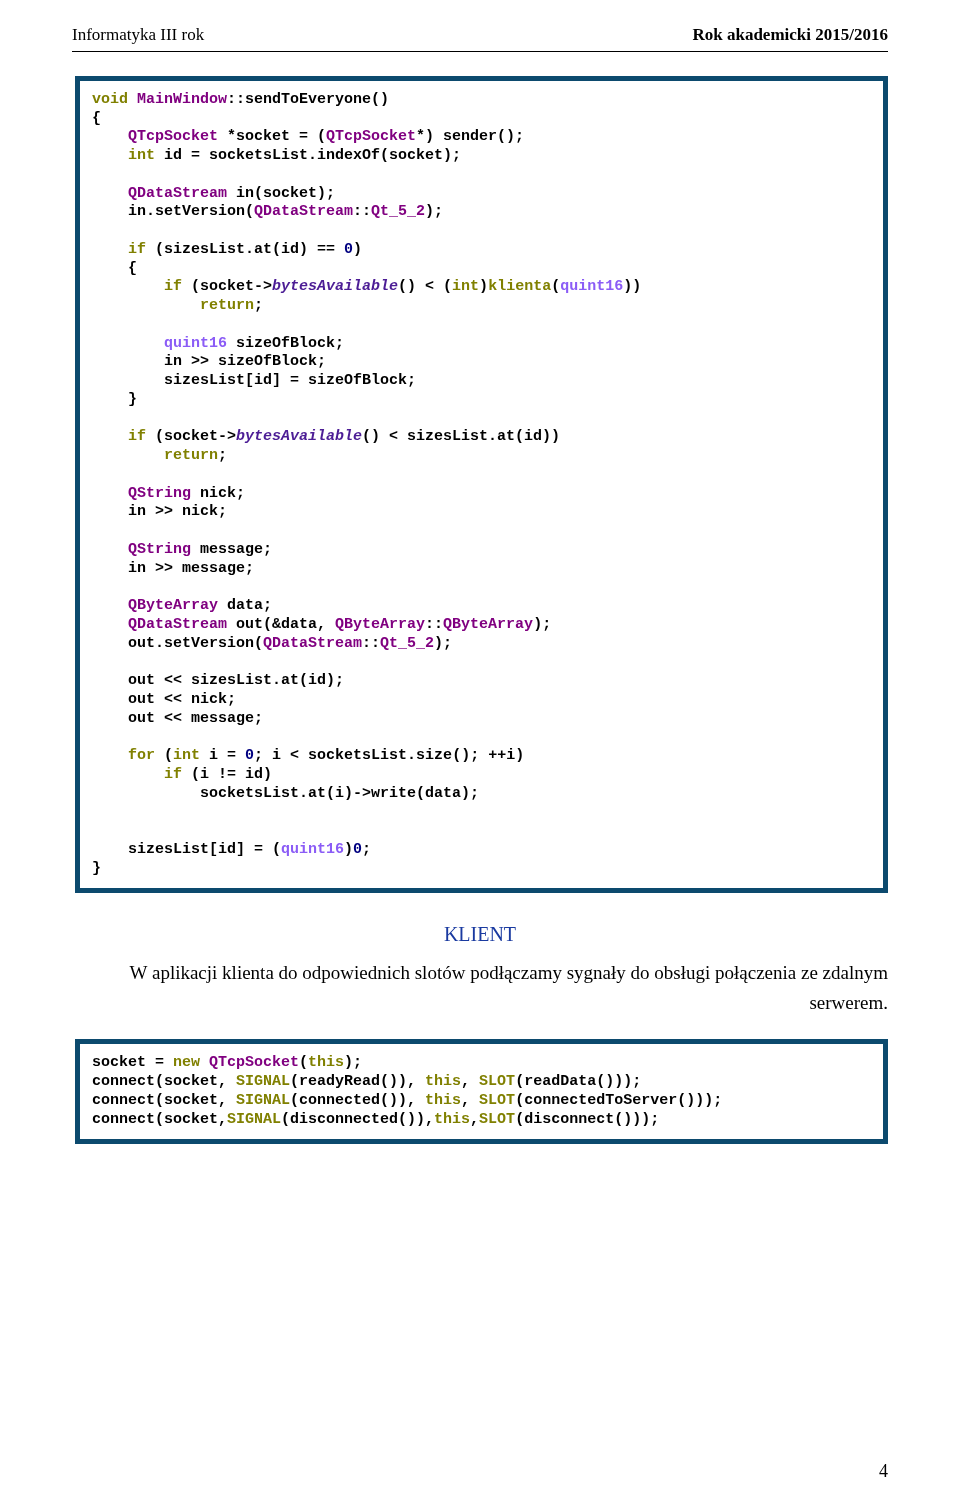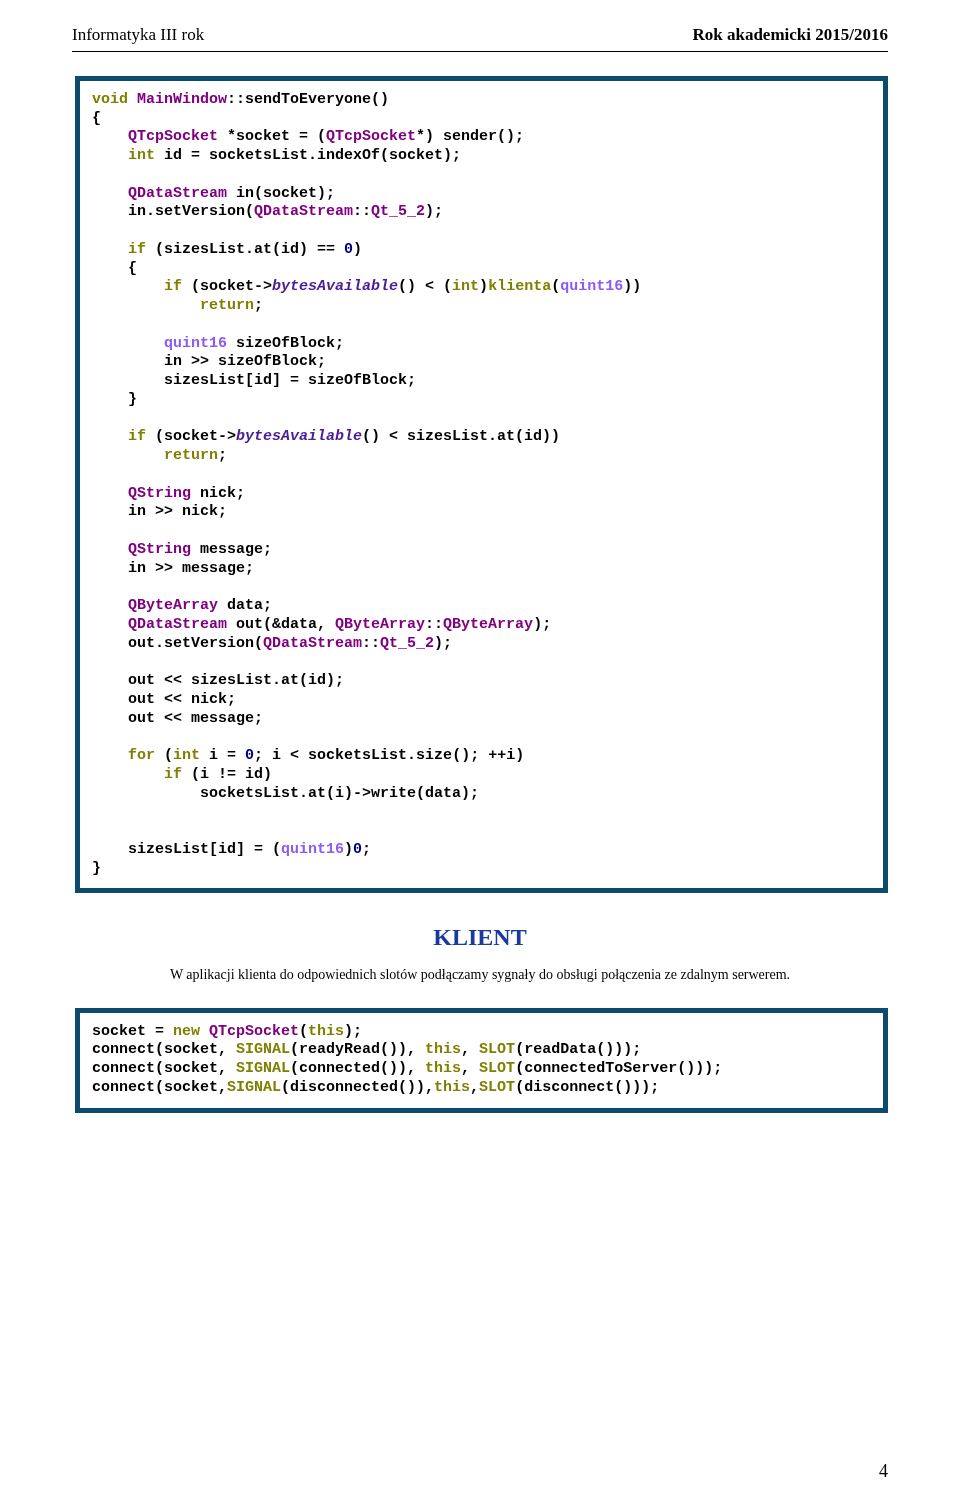--- a/index.html
+++ b/index.html
@@ -48,29 +48,29 @@
   }
   .kw   { color: #808000; }
   .type { color: #8b5cf6; }
   .fn   { color: #4c1d95; }
   .cls  { color: #800080; }
   .num  { color: #000080; }
   .enm  { color: #800080; text-align: right; }
   .h2 {
     text-align: center;
     color: #1a3aa0;
-    font-weight: bold;
-    font-size: 24px;
+    font-weight: normal;
+    font-size: 20px;
     margin: 8px 0 10px 0;
   }
   .body-text {
-    font-size: 14px;
+    font-size: 19px;
     line-height: 1.55;
     margin: 0 0 22px 0;
-    text-align: center;
+    text-align: right;
   }
   .pgno {
     position: absolute;
     bottom: 26px;
     right: 72px;
     font-size: 18px;
   }
 </style>
 </head>
 <body>

